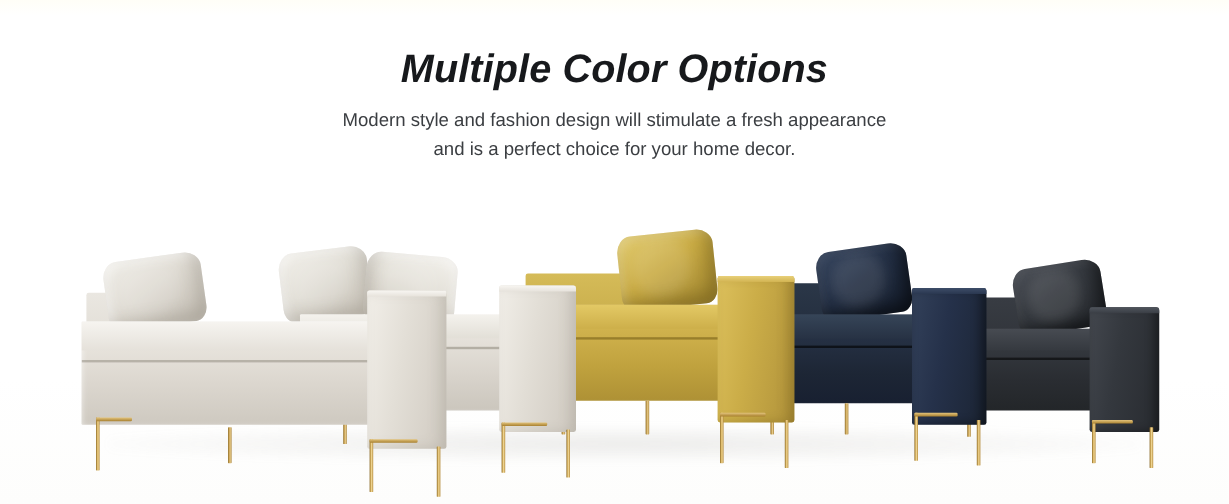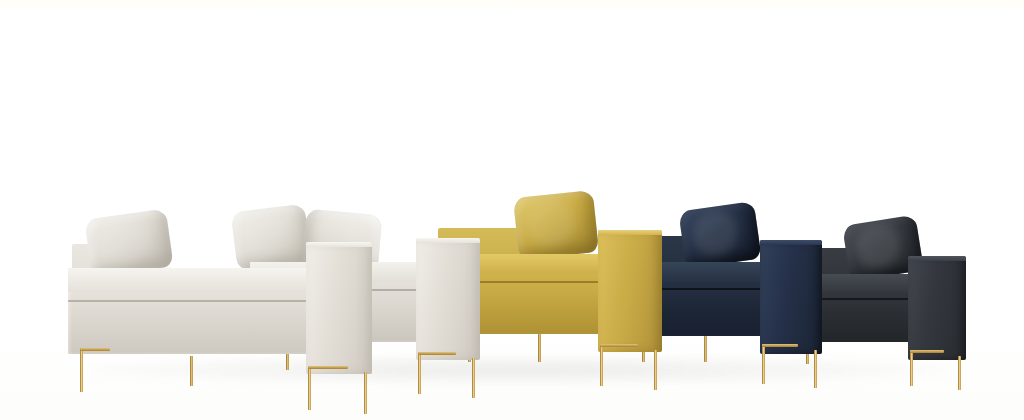--- a/index.html
+++ b/index.html
@@ -157,20 +157,25 @@
     clip: rect(0 0 0 0);
     white-space: nowrap;
   }
 </style>
 </head>
 <body>
 
 <div class="banner">
 
   <div class="text-block">
+    <h1 class="headline">Multiple Color Options</h1>
+    <p class="subhead">
+      <span class="subhead-line">Modern style and fashion design will stimulate a fresh appearance</span>
+      <span class="subhead-line">and is a perfect choice for your home decor.</span>
+    </p>
   </div>
 
   <div class="stage">
 
     <div class="floor-shadow"></div>
 
     <div class="bench" style="left:760px; bottom:40px; width:220px; height:180px;">
       <span class="sr-only">Charcoal / Dark Gray</span>
 
       <div class="backpanel" style="left:12px; top:48px; width:96px; height:70px;

